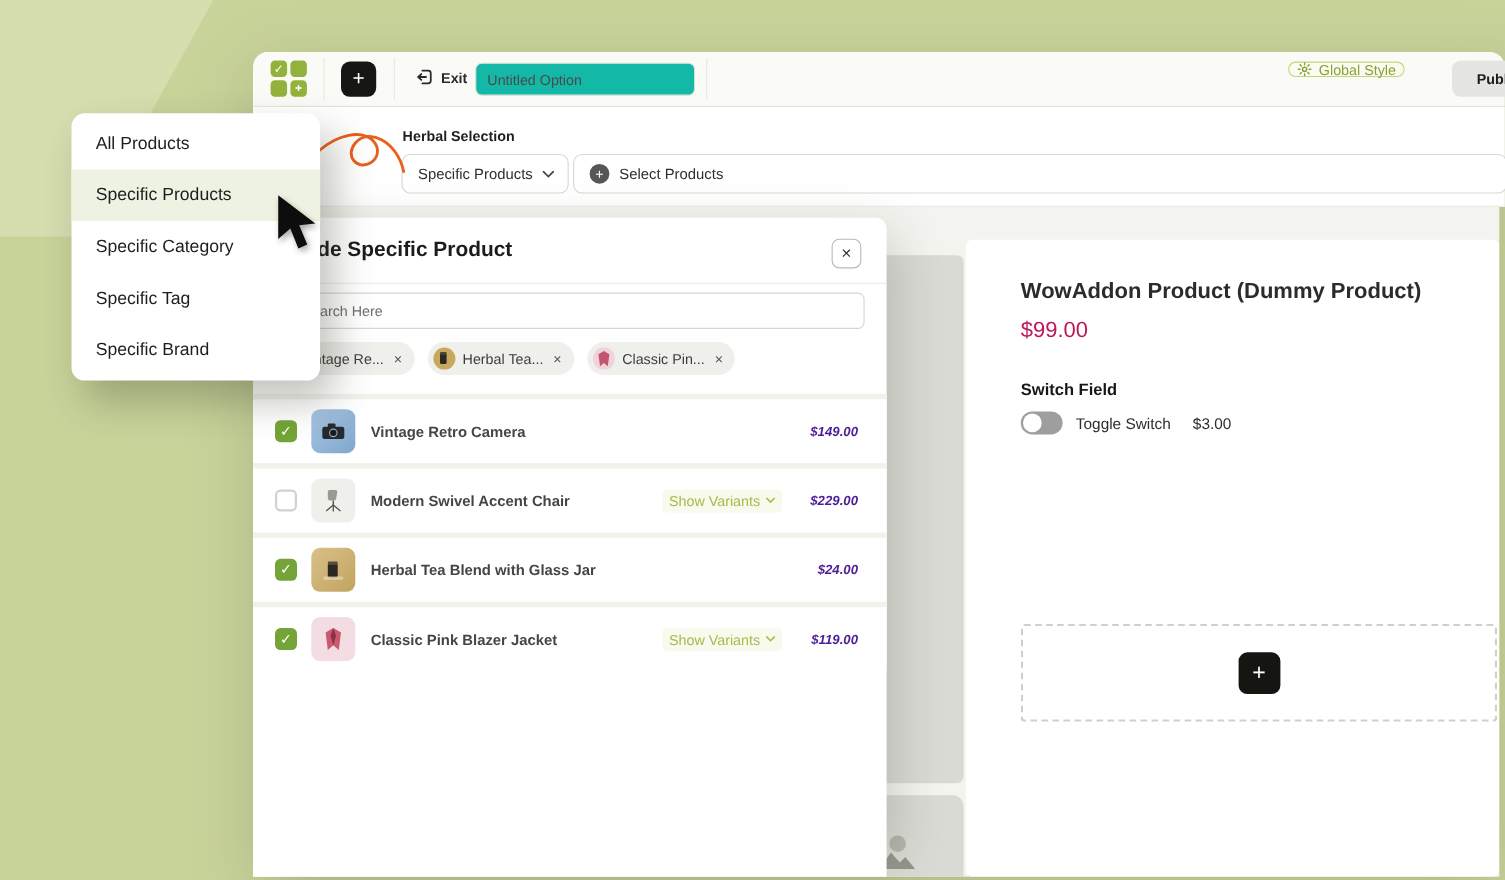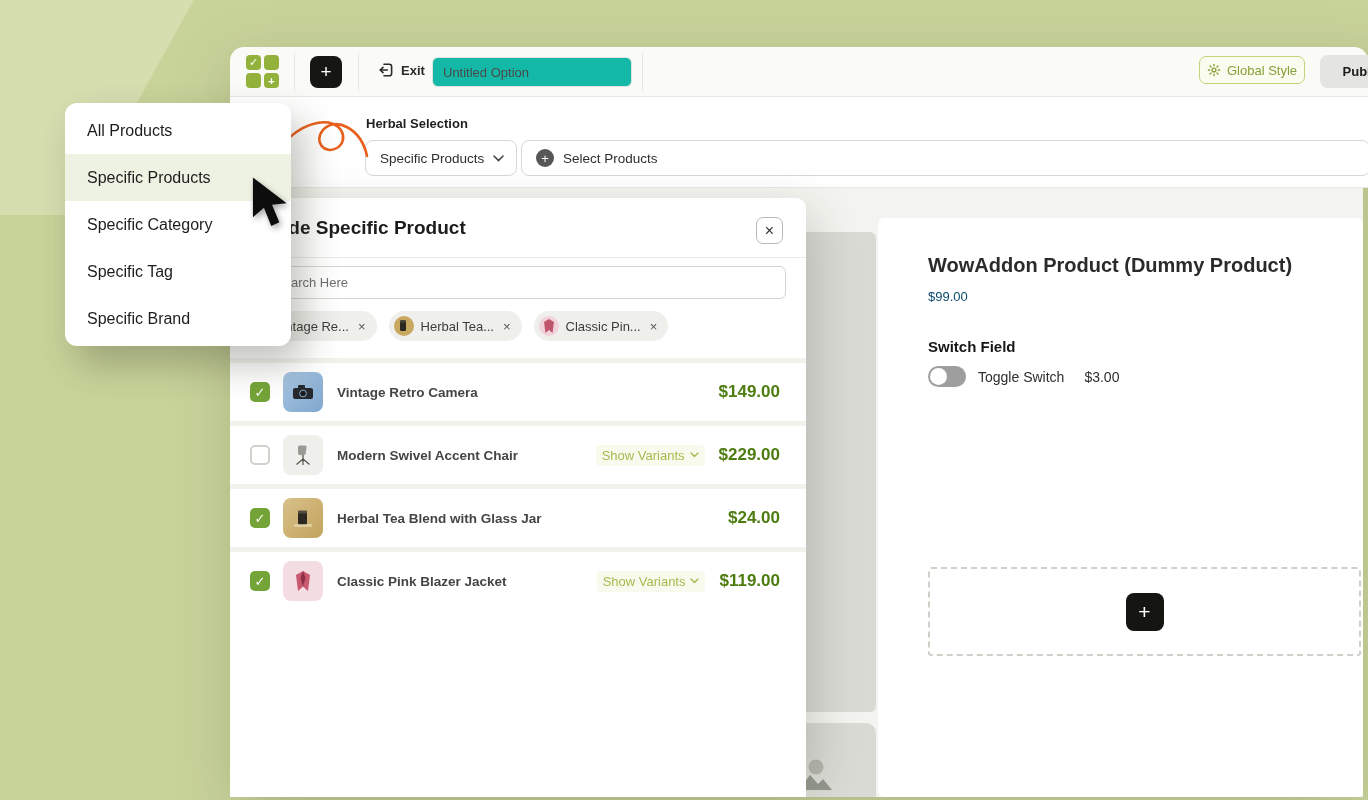--- a/index.html
+++ b/index.html
@@ -24,21 +24,21 @@
   .tb-sep { position:absolute; top:6px; width:1px; height:38px; background:#e7e7e2; }
   .add-btn { position:absolute; left:80px; top:9px; width:32px; height:32px; background:#161613;
     border-radius:8px; color:#fff; font-size:19px; display:flex; align-items:center;
     justify-content:center; border:none; cursor:pointer; }
   .exit { position:absolute; left:148px; top:15px; display:flex; align-items:center; gap:7px;
     font-size:13px; font-weight:700; color:#2a2a2a; cursor:pointer; }
   .name-input { position:absolute; left:202px; top:10px; width:200px; height:30px;
     background:#14b8a6; border:1px solid #e2e2dd; border-radius:6px; padding:0 10px;
     font-size:13px; color:#4a4a4a; font-family:inherit; }
   .tb-sep3 { left:412px; }
-  .global-style { position:absolute; left:969px; top:9px; width:106px; height:28px;
+  .global-style { position:absolute; left:941px; top:9px; width:106px; height:14px;
     background:#fbfcf0; border:1px solid #c6d37c; border-radius:7px; color:#87a03a;
     font-size:13px; display:flex; align-items:center; justify-content:center; gap:6px; cursor:pointer; }
   .publish { position:absolute; left:1090px; top:8px; width:92px; height:33px; background:#e4e4e0;
     border:none; border-radius:8px; color:#1c1c1c; font-size:13px; font-weight:700;
     display:flex; align-items:center; justify-content:center; cursor:pointer; }
 
   
   .prod-sel { position:absolute; left:0; top:50px; width:1138px; height:91px; background:#fff;
     border-bottom:1px solid #e9e9e4; }
   .prod-sel-label { position:absolute; left:136px; top:19px; font-size:13px; font-weight:700; color:#1f1f1f; }
@@ -53,21 +53,21 @@
 
   
   .preview { position:absolute; left:0; top:141px; width:1133px; height:609px; background:#f3f4ef; overflow:hidden; }
   .big-placeholder { position:absolute; left:380px; top:44px; width:266px; height:480px;
     background:#d8dad3; border-radius:6px; }
   .thumb-box { position:absolute; left:515px; top:535px; width:131px; height:90px;
     background:#d8dad3; border-radius:10px; }
   .details { position:absolute; left:648px; top:30px; width:485px; height:579px; background:#fff;
     border-radius:6px; padding:36px 0 0 50px; }
   .p-title { font-size:20px; font-weight:700; color:#2b2b2b; }
-  .p-price { font-size:13px; color:#0c4a6e; margin-top:12px; }
+  .p-price { font-size:20px; color:#be185d; margin-top:12px; }
   .switch-label { font-size:15px; font-weight:700; color:#171717; margin-top:34px; }
   .toggle-row { display:flex; align-items:center; gap:12px; margin-top:11px; }
   .toggle { width:38px; height:21px; background:#9e9e9e; border-radius:11px; position:relative; cursor:pointer; }
   .toggle .knob { position:absolute; left:2px; top:2px; width:17px; height:17px; background:#fff; border-radius:50%; }
   .toggle-text { font-size:14px; color:#2e2e2e; }
   .toggle-price { font-size:14px; color:#2e2e2e; margin-left:8px; }
   .dashed-box { position:absolute; left:50px; top:349px; width:433px; height:89px;
     border:2px dashed #d0d0c8; border-radius:3px; display:flex; align-items:center; justify-content:center; }
   .dash-add { width:38px; height:38px; background:#151512; border:none; border-radius:8px; color:#fff;
     font-size:21px; display:flex; align-items:center; justify-content:center; cursor:pointer; }
@@ -94,21 +94,21 @@
   .cbox { width:20px; height:20px; border-radius:5px; flex:0 0 auto; display:flex; align-items:center; justify-content:center; cursor:pointer; }
   .cbox.on { background:#74a437; }
   .cbox.on::after { content:"✓"; color:#fff; font-size:13px; font-weight:bold; }
   .cbox.off { background:#fff; border:2px solid #d2d2cc; }
   .pthumb { width:40px; height:40px; border-radius:8px; margin-left:13px; flex:0 0 auto;
     display:flex; align-items:center; justify-content:center; overflow:hidden; }
   .pname { margin-left:14px; font-size:13.5px; color:#454545;font-weight:bold; }
   .spacer { flex:1; }
   .variants { font-size:13px; color:#a6ba4e; display:flex; align-items:center; gap:5px;
     margin-right:14px; cursor:pointer; background:#f8faee; padding:3px 6px; border-radius:4px; }
-  .pprice { font-size:17px; color:#4d7c0f; font-weight:600; min-width:55px; text-align:right; }
+  .pprice { font-size:12px; color:#4c1d95; font-weight:600; min-width:55px; text-align:right;font-style:italic; }
 
   
   .menu { position:absolute; left:65px; top:103px; width:226px; background:#fff; border-radius:12px;
     box-shadow:12px 18px 36px rgba(50,52,38,.30); padding:4px 0; z-index:30; }
   .menu-item { height:47px; display:flex; align-items:center; padding-left:22px; font-size:16px;
     color:#1d1d1d; cursor:pointer; }
   .menu-item.active { background:#eef2e2; }
 
   .annot-arrow { position:absolute; left:255px; top:112px; z-index:28; pointer-events:none; }
   .cursor { position:absolute; left:250px; top:176px; z-index:40; pointer-events:none;

